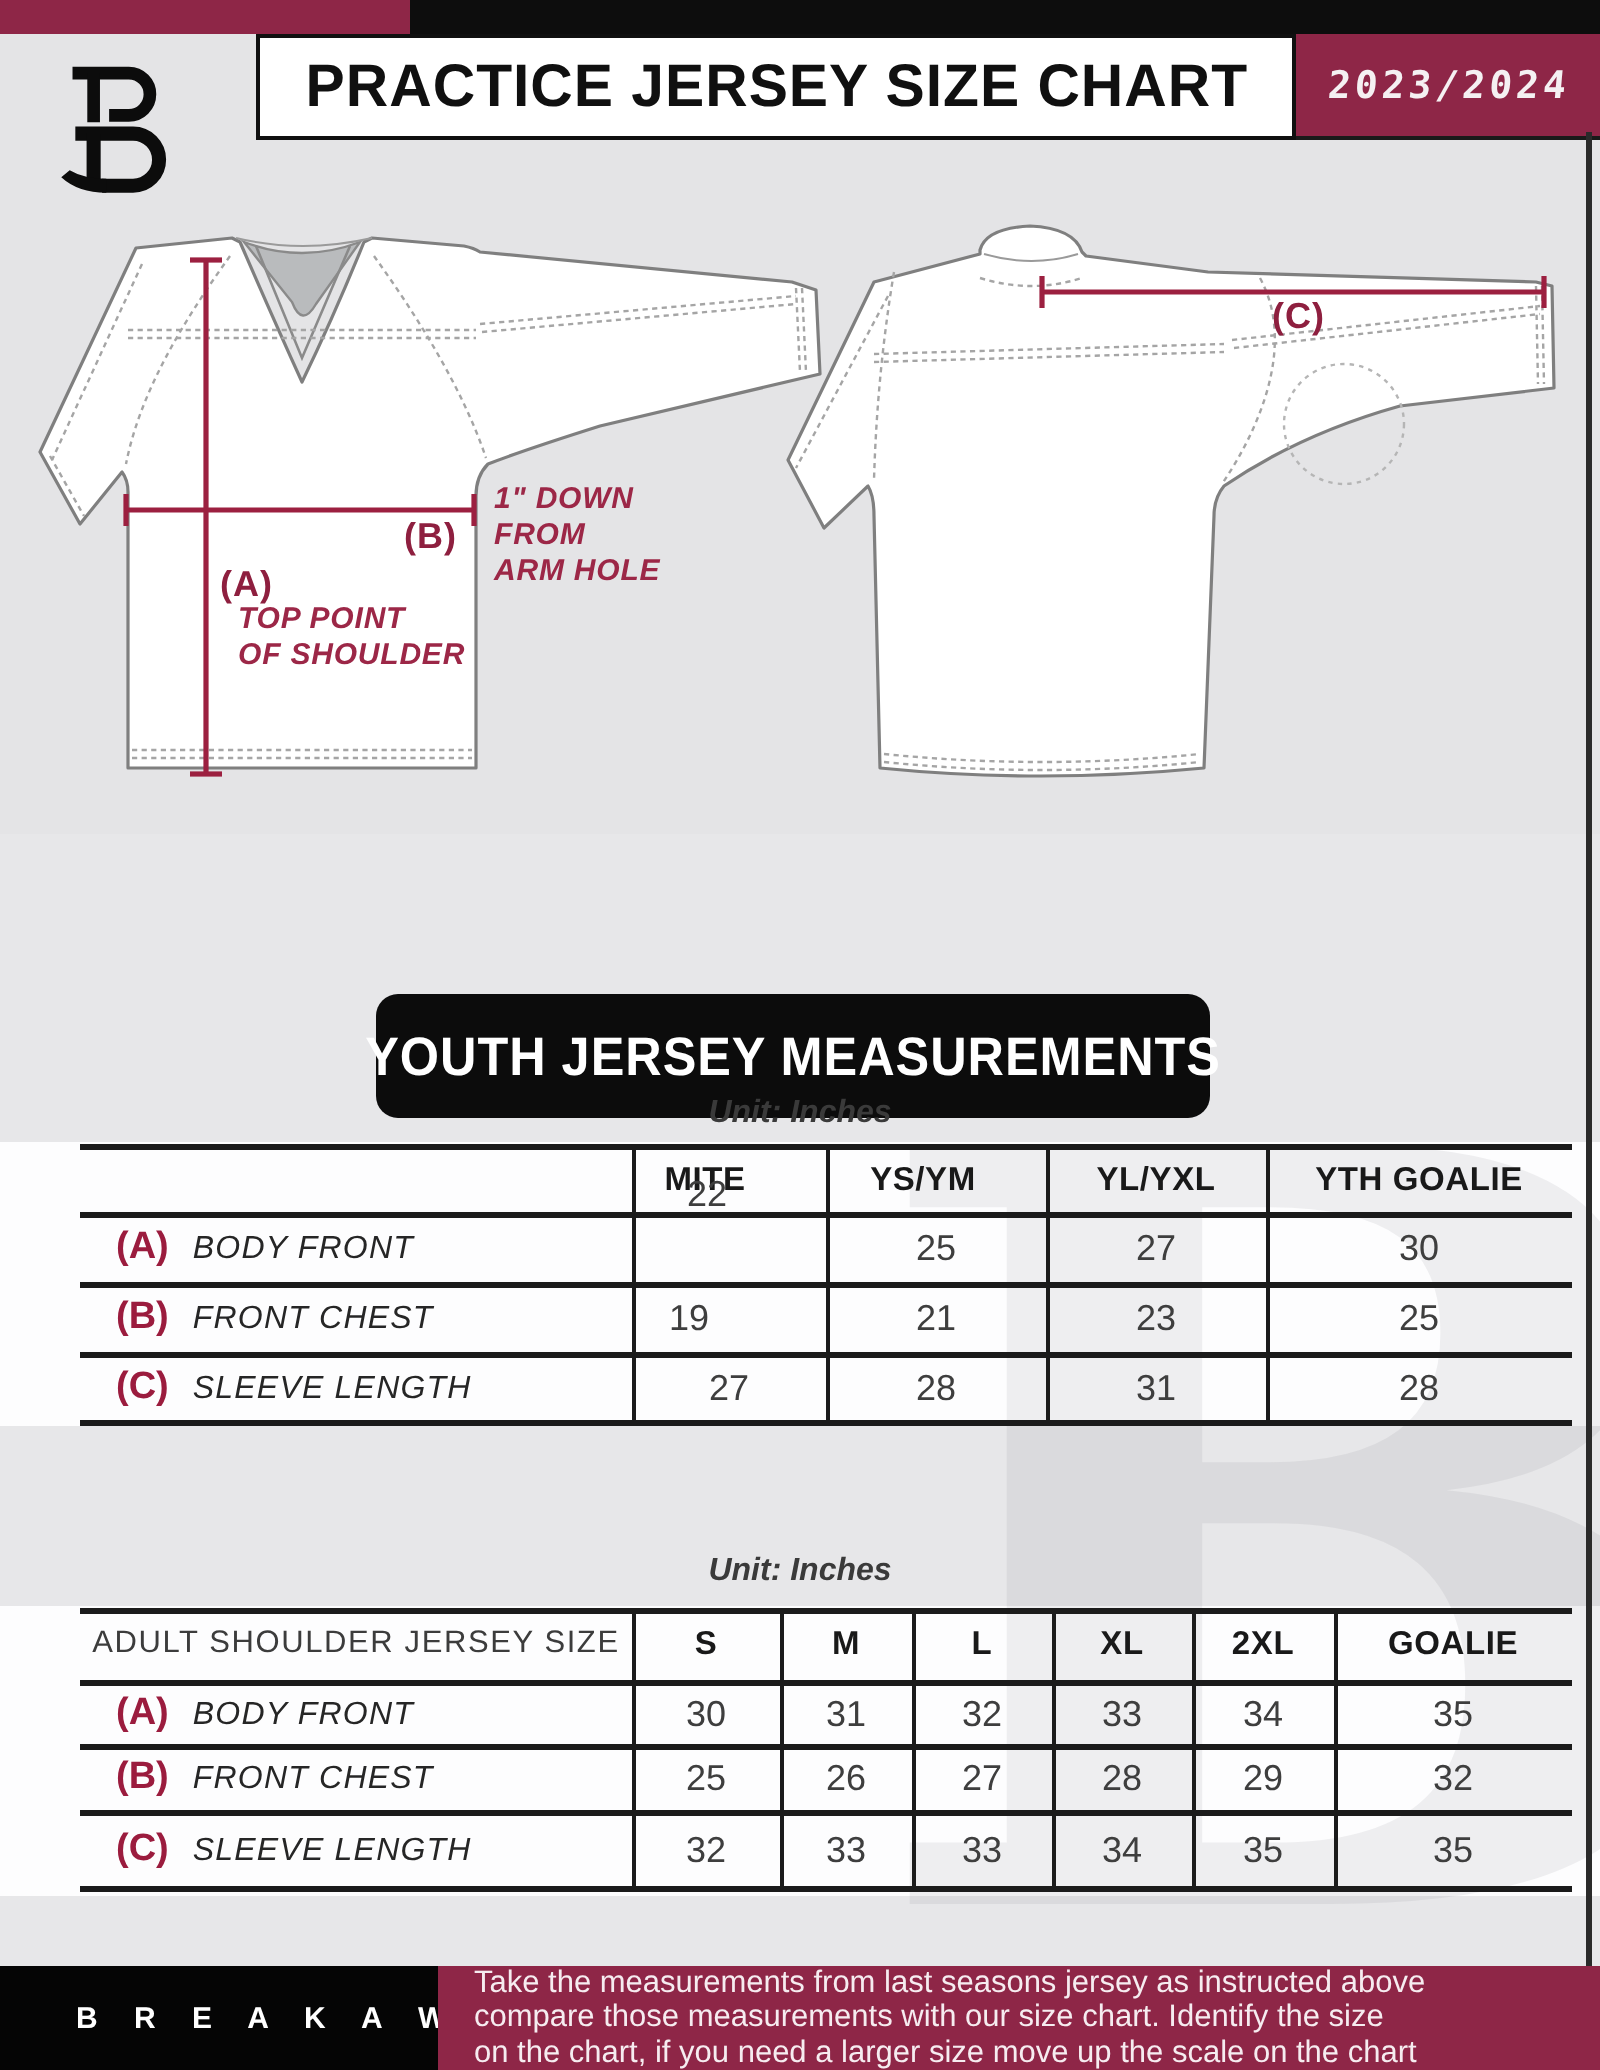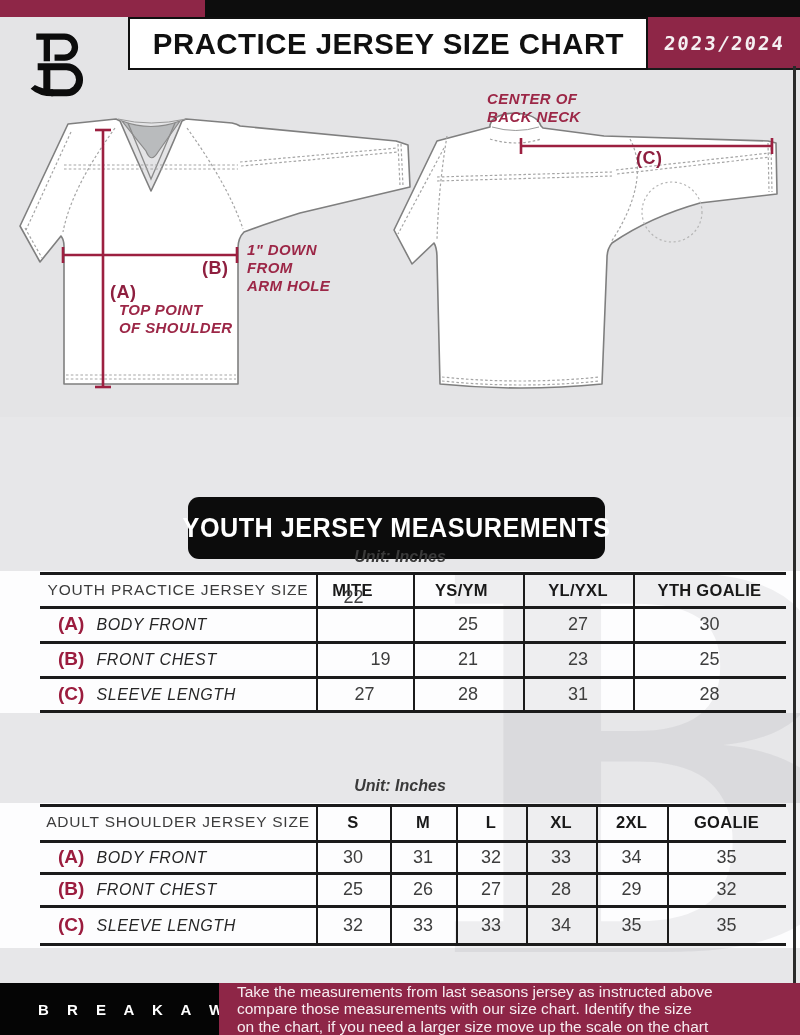--- a/index.html
+++ b/index.html
@@ -157,22 +157,20 @@
       <line x1="95" y1="387" x2="111" y2="387"></line>
       <line x1="63" y1="255" x2="237" y2="255"></line>
       <line x1="63" y1="247" x2="63" y2="263"></line>
       <line x1="237" y1="247" x2="237" y2="263"></line>
       <line x1="521" y1="146" x2="772" y2="146"></line>
       <line x1="521" y1="138" x2="521" y2="154"></line>
       <line x1="772" y1="138" x2="772" y2="154"></line>
     </g>
   </svg>
 
-  <div class="abs diag-label" style="left:487px;top:90px;width:120px">CENTER OF
-BACK NECK</div>
   <div class="abs diag-letter" style="left:636px;top:148px">(C)</div>
   <div class="abs diag-letter" style="left:202px;top:258px">(B)</div>
   <div class="abs diag-label" style="left:247px;top:241px;width:90px">1" DOWN
 FROM
 ARM HOLE</div>
   <div class="abs diag-letter" style="left:110px;top:282px">(A)</div>
   <div class="abs diag-label" style="left:119px;top:301px;width:130px">TOP POINT
 OF SHOULDER</div>
 
 
@@ -189,40 +187,39 @@
   <div class="abs rule-h" style="top:572px"></div>
   <div class="abs rule-h" style="top:606px"></div>
   <div class="abs rule-h" style="top:641px"></div>
   <div class="abs rule-h" style="top:676px"></div>
   <div class="abs rule-h" style="top:710px"></div>
   <div class="abs rule-v" style="left:316px;top:572px;height:140px"></div>
   <div class="abs rule-v" style="left:413px;top:572px;height:140px"></div>
   <div class="abs rule-v" style="left:523px;top:572px;height:140px"></div>
   <div class="abs rule-v" style="left:633px;top:572px;height:140px"></div>
 
-  <div class="abs rowhead" style="left:40px;width:276px;top:579px">YOUTH PRACTICE JERSEY SIZE</div>
   <div class="abs col-head" style="left:316px;width:73px;top:579px">MITE</div>
   <div class="abs col-head" style="left:413px;width:97px;top:579px">YS/YM</div>
   <div class="abs col-head" style="left:523px;width:110px;top:579px">YL/YXL</div>
   <div class="abs col-head" style="left:633px;width:153px;top:579px">YTH GOALIE</div>
 
   <div class="abs rowlabel" style="left:58px;top:613px">
     <span class="letter">(A)</span>
     <span class="label">BODY FRONT</span>
   </div>
   <div class="abs cell" style="left:316px;width:75px;top:586px">22</div>
   <div class="abs cell" style="left:413px;width:110px;top:613px">25</div>
   <div class="abs cell" style="left:523px;width:110px;top:613px">27</div>
   <div class="abs cell" style="left:633px;width:153px;top:613px">30</div>
 
   <div class="abs rowlabel" style="left:58px;top:648px">
     <span class="letter">(B)</span>
     <span class="label">FRONT CHEST</span>
   </div>
-  <div class="abs cell" style="left:332px;width:97px;top:648px">19</div>
+  <div class="abs cell" style="left:296px;width:97px;top:648px">19</div>
   <div class="abs cell" style="left:413px;width:110px;top:648px">21</div>
   <div class="abs cell" style="left:523px;width:110px;top:648px">23</div>
   <div class="abs cell" style="left:633px;width:153px;top:648px">25</div>
 
   <div class="abs rowlabel" style="left:58px;top:683px">
     <span class="letter">(C)</span>
     <span class="label">SLEEVE LENGTH</span>
   </div>
   <div class="abs cell" style="left:316px;width:97px;top:683px">27</div>
   <div class="abs cell" style="left:413px;width:110px;top:683px">28</div>

